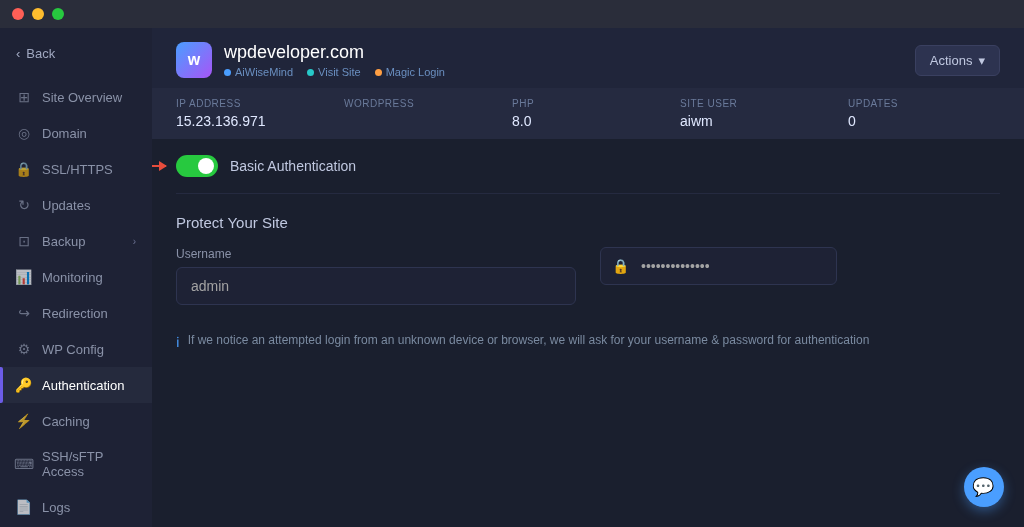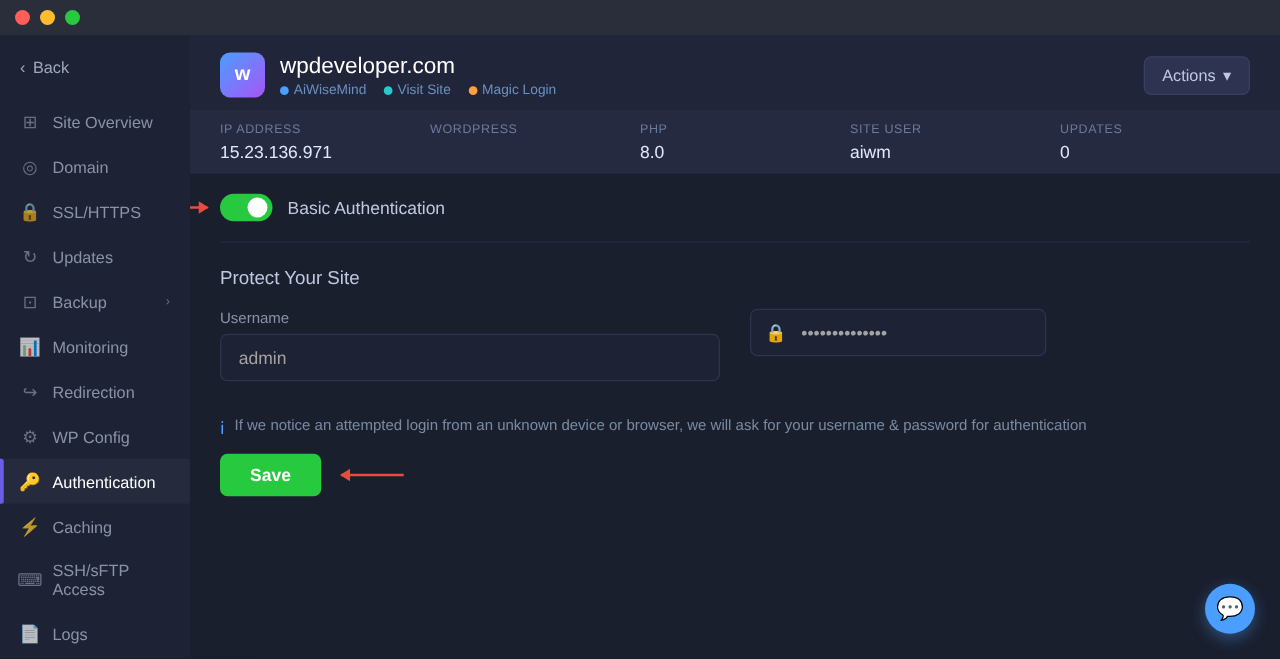--- a/index.html
+++ b/index.html
@@ -539,24 +539,20 @@
               <input type="password" class="form-input" value="password123456" style="">
             </div>
           </div>
         </div>
 
         <div class="info-text">
           <span class="info-icon">ℹ</span>
           <span>If we notice an attempted login from an unknown device or browser, we will ask for your username &amp; password for authentication</span>
         </div>
 
-        <div class="save-btn-wrap">
-          <button class="save-btn">Save</button>
-          <div class="save-arrow"></div>
-        </div>
       </div>
 
     </div>
   </div>
 </div>
 
 <div class="chat-btn">
   <span>💬</span>
 </div>
 

